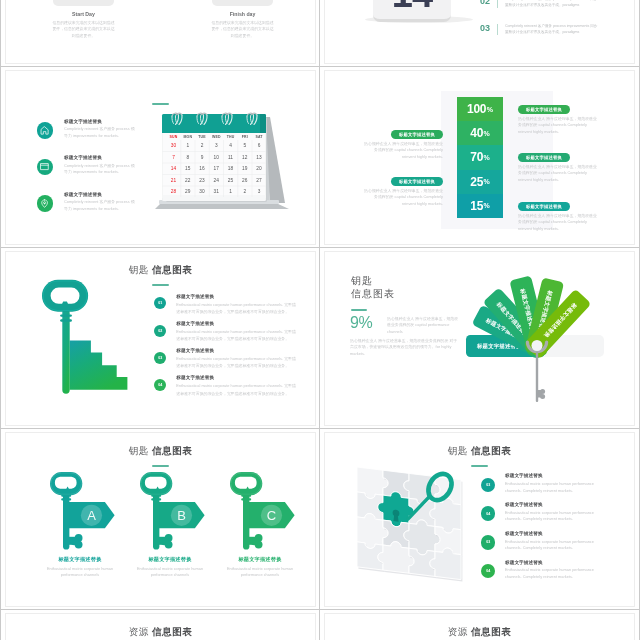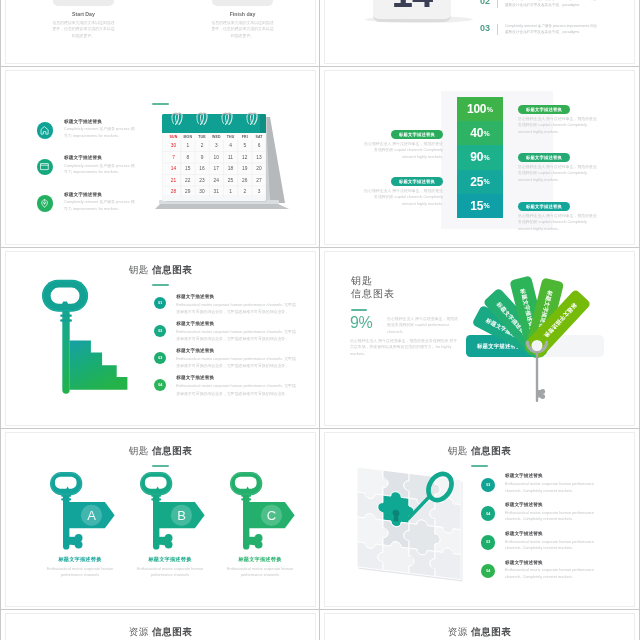--- a/index.html
+++ b/index.html
@@ -194,21 +194,21 @@
           </div>
           <div style="position:absolute;left:132px;top:50.2px;width:46px;height:24.2px;background:#2eb263;"></div>
           <div style="position:absolute;left:147.5px;top:74.4px;width:0;height:0;border-left:5px solid transparent;border-right:5px solid transparent;border-top:4.2px solid #2eb263;"></div>
           <div style="position:absolute;left:132px;top:50.2px;width:46px;height:24.2px;display:flex;align-items:center;justify-content:center;color:#fff;">
             <span class="fn-val">40</span>
             <span class="fn-unit">%</span>
           </div>
           <div style="position:absolute;left:132px;top:74.4px;width:46px;height:24.2px;background:#1cb08b;"></div>
           <div style="position:absolute;left:153px;top:98.60000000000001px;width:0;height:0;border-left:5px solid transparent;border-right:5px solid transparent;border-top:4.2px solid #1cb08b;"></div>
           <div style="position:absolute;left:132px;top:74.4px;width:46px;height:24.2px;display:flex;align-items:center;justify-content:center;color:#fff;">
-            <span class="fn-val">90</span>
+            <span class="fn-val">70</span>
             <span class="fn-unit">%</span>
           </div>
           <div style="position:absolute;left:132px;top:98.6px;width:46px;height:24.2px;background:#15a79c;"></div>
           <div style="position:absolute;left:158.5px;top:122.8px;width:0;height:0;border-left:5px solid transparent;border-right:5px solid transparent;border-top:4.2px solid #15a79c;"></div>
           <div style="position:absolute;left:132px;top:98.6px;width:46px;height:24.2px;display:flex;align-items:center;justify-content:center;color:#fff;">
             <span class="fn-val">25</span>
             <span class="fn-unit">%</span>
           </div>
           <div style="position:absolute;left:132px;top:122.8px;width:46px;height:24.2px;background:#0f9fa7;"></div>
           <div style="position:absolute;left:132px;top:122.8px;width:46px;height:24.2px;display:flex;align-items:center;justify-content:center;color:#fff;">

